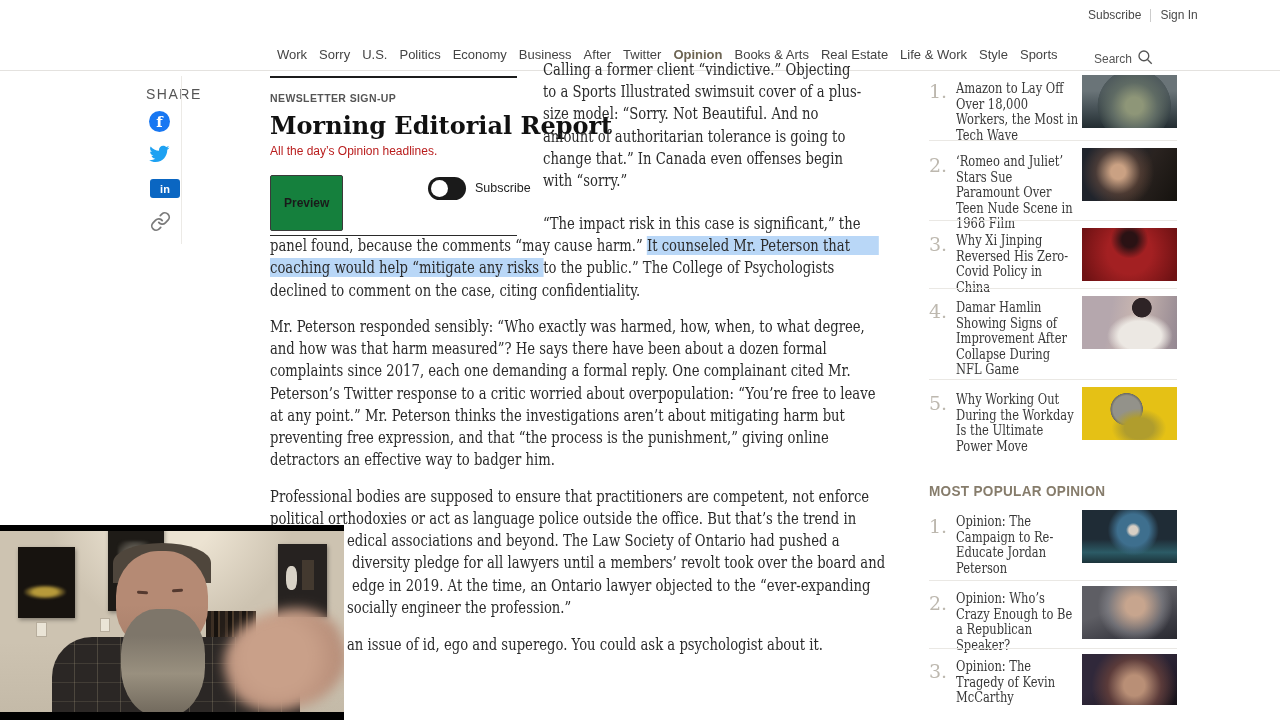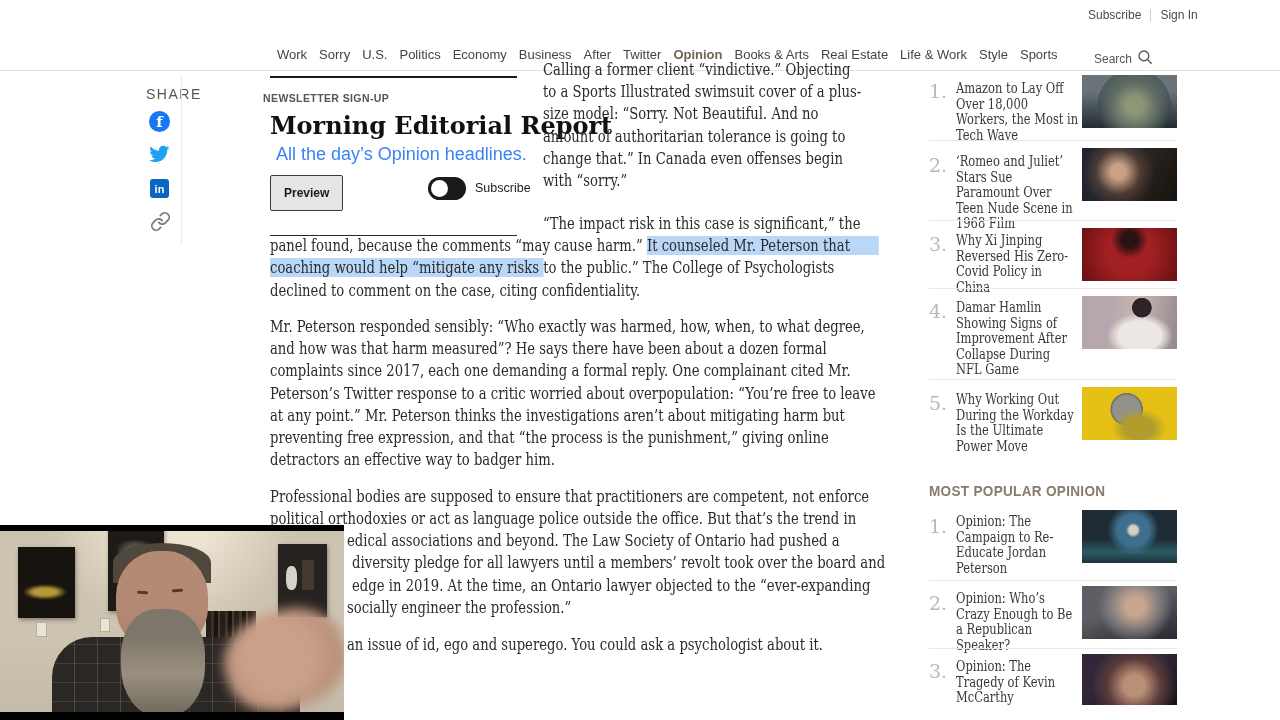--- a/index.html
+++ b/index.html
@@ -19,30 +19,30 @@
   .nav .active { font-weight:bold; color:#6d6452; }
   .search-label { font-size:12px; color:#555; }
   .header-rule { left:0; top:70px; width:1280px; height:1px; background:#e4e2df; }
 
   
   .share-label { font-size:14px; letter-spacing:1.5px; color:#555; }
   .share-rail-border { left:181px; top:76px; width:1px; height:168px; background:#eceae6; }
   .icon-circle { width:21px; height:21px; border-radius:50%; background:#1877f2; color:#fff;
                  font-family:"DejaVu Serif", serif; font-weight:bold; font-size:15px;
                  display:flex; align-items:center; justify-content:center; cursor:pointer; }
-  .icon-li { width:19px; height:19px; border-radius:3px; background:#0a66c2; color:#fff;
+  .icon-li { width:30px; height:19px; border-radius:3px; background:#0a66c2; color:#fff;
              font-size:11px; font-weight:bold; display:flex; align-items:center; justify-content:center; cursor:pointer; }
 
   
   .nl-rule-top { left:270px; top:76px; width:247px; height:2px; background:#1c1c1c; }
   .nl-rule-bottom { left:270px; top:235px; width:247px; height:1px; background:#2a2a2a; }
   .nl-kicker { font-size:10.5px; font-weight:bold; letter-spacing:.4px; color:#555; }
   .nl-title { font-family:"DejaVu Serif", serif; font-weight:bold; font-size:24px; color:#111; }
-  .nl-sub { font-size:18px; color:#3b82f6;margin-left:6px; }
-  .preview-btn { border:1px solid #3a3a3a; border-radius:2px; background:#e5e5e5; padding:10px 13px;
+  .nl-sub { font-size:12px; color:#b91c1c; }
+  .preview-btn { border:1px solid #3a3a3a; border-radius:2px; background:#15803d; padding:20px 13px;
                  font-size:12px; font-weight:bold; color:#1a1a1a; cursor:pointer;
                  font-family:"Liberation Sans", sans-serif; }
   .toggle { width:38px; height:23px; border-radius:12px; background:#1a1a1a; cursor:pointer; }
   .toggle .knob { position:absolute; left:3px; top:3px; width:17px; height:17px; border-radius:50%; background:#fff; }
   .nl-subscribe { font-size:12.5px; color:#222; }
 
   
   .aline { position:absolute; font-family:"DejaVu Serif", serif; font-size:16.5px; color:#2b2b2b;
            white-space:nowrap; transform:scaleX(.8); transform-origin:left top; }
   .hl { background:#b9d7f7; }
@@ -165,21 +165,21 @@
   </div>
 
   <div class="abs" style="left:150px; top:211px;">
     <svg width="21" height="21" viewBox="0 0 24 24">
       <path d="M10 13a5 5 0 0 0 7.54.54l3-3a5 5 0 0 0-7.07-7.07l-1.72 1.71" fill="none" stroke="#7a7a7a" stroke-width="2" stroke-linecap="round"></path>
       <path d="M14 11a5 5 0 0 0-7.54-.54l-3 3a5 5 0 0 0 7.07 7.07l1.71-1.71" fill="none" stroke="#7a7a7a" stroke-width="2" stroke-linecap="round"></path>
     </svg>
   </div>
 
   <div class="abs nl-rule-top"></div>
-  <div class="abs nl-kicker" style="left:263px; top:92px;">NEWSLETTER SIGN-UP</div>
+  <div class="abs nl-kicker" style="left:270px; top:92px;">NEWSLETTER SIGN-UP</div>
   <div class="abs nl-title" style="left:270px; top:111px;">Morning Editorial Report</div>
   <div class="abs nl-sub" style="left:270px; top:144px;">All the day’s Opinion headlines.</div>
   <button class="abs preview-btn" style="left:270px; top:175px;">Preview</button>
   <div class="abs toggle" style="left:428px; top:177px;">
     <span class="knob"></span>
   </div>
   <div class="abs nl-subscribe" style="left:475px; top:181px;">Subscribe</div>
   <div class="abs nl-rule-bottom"></div>
 
   <div class="aline" style="left:543px; top:60px;">Calling a former client “vindictive.” Objecting</div>

